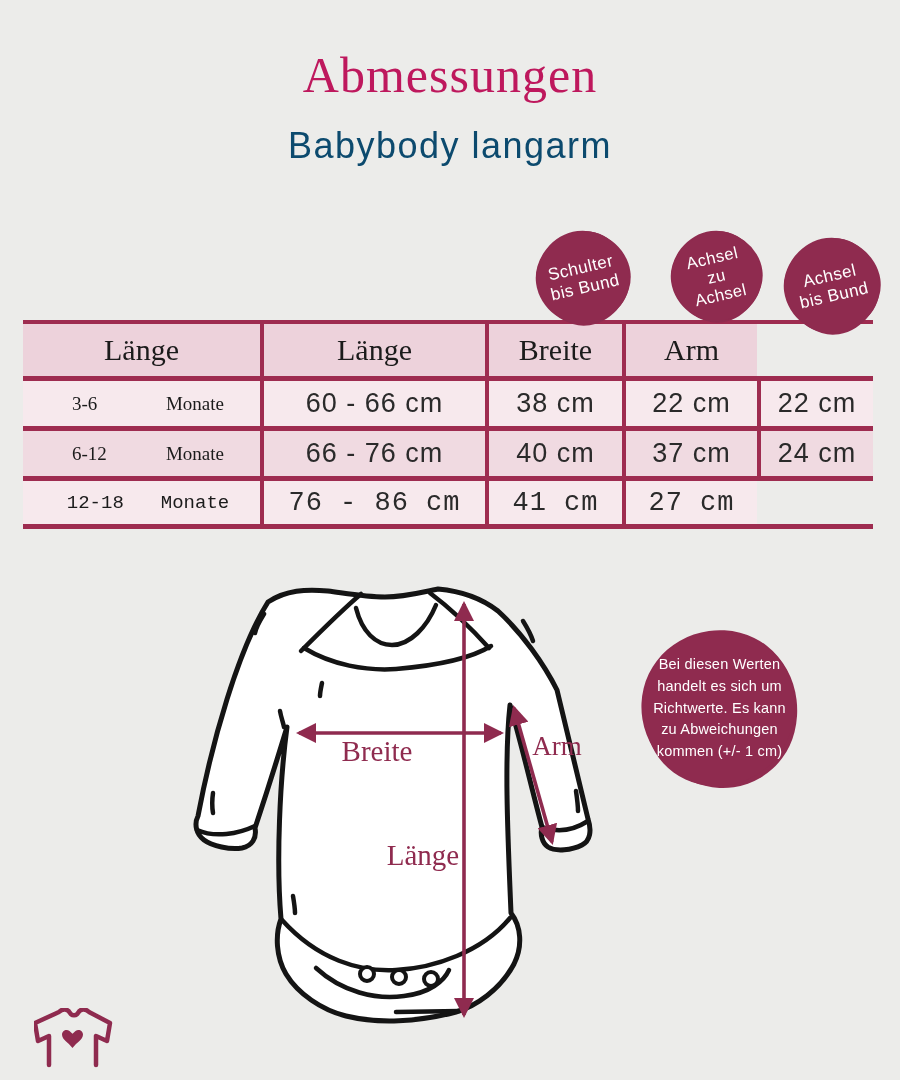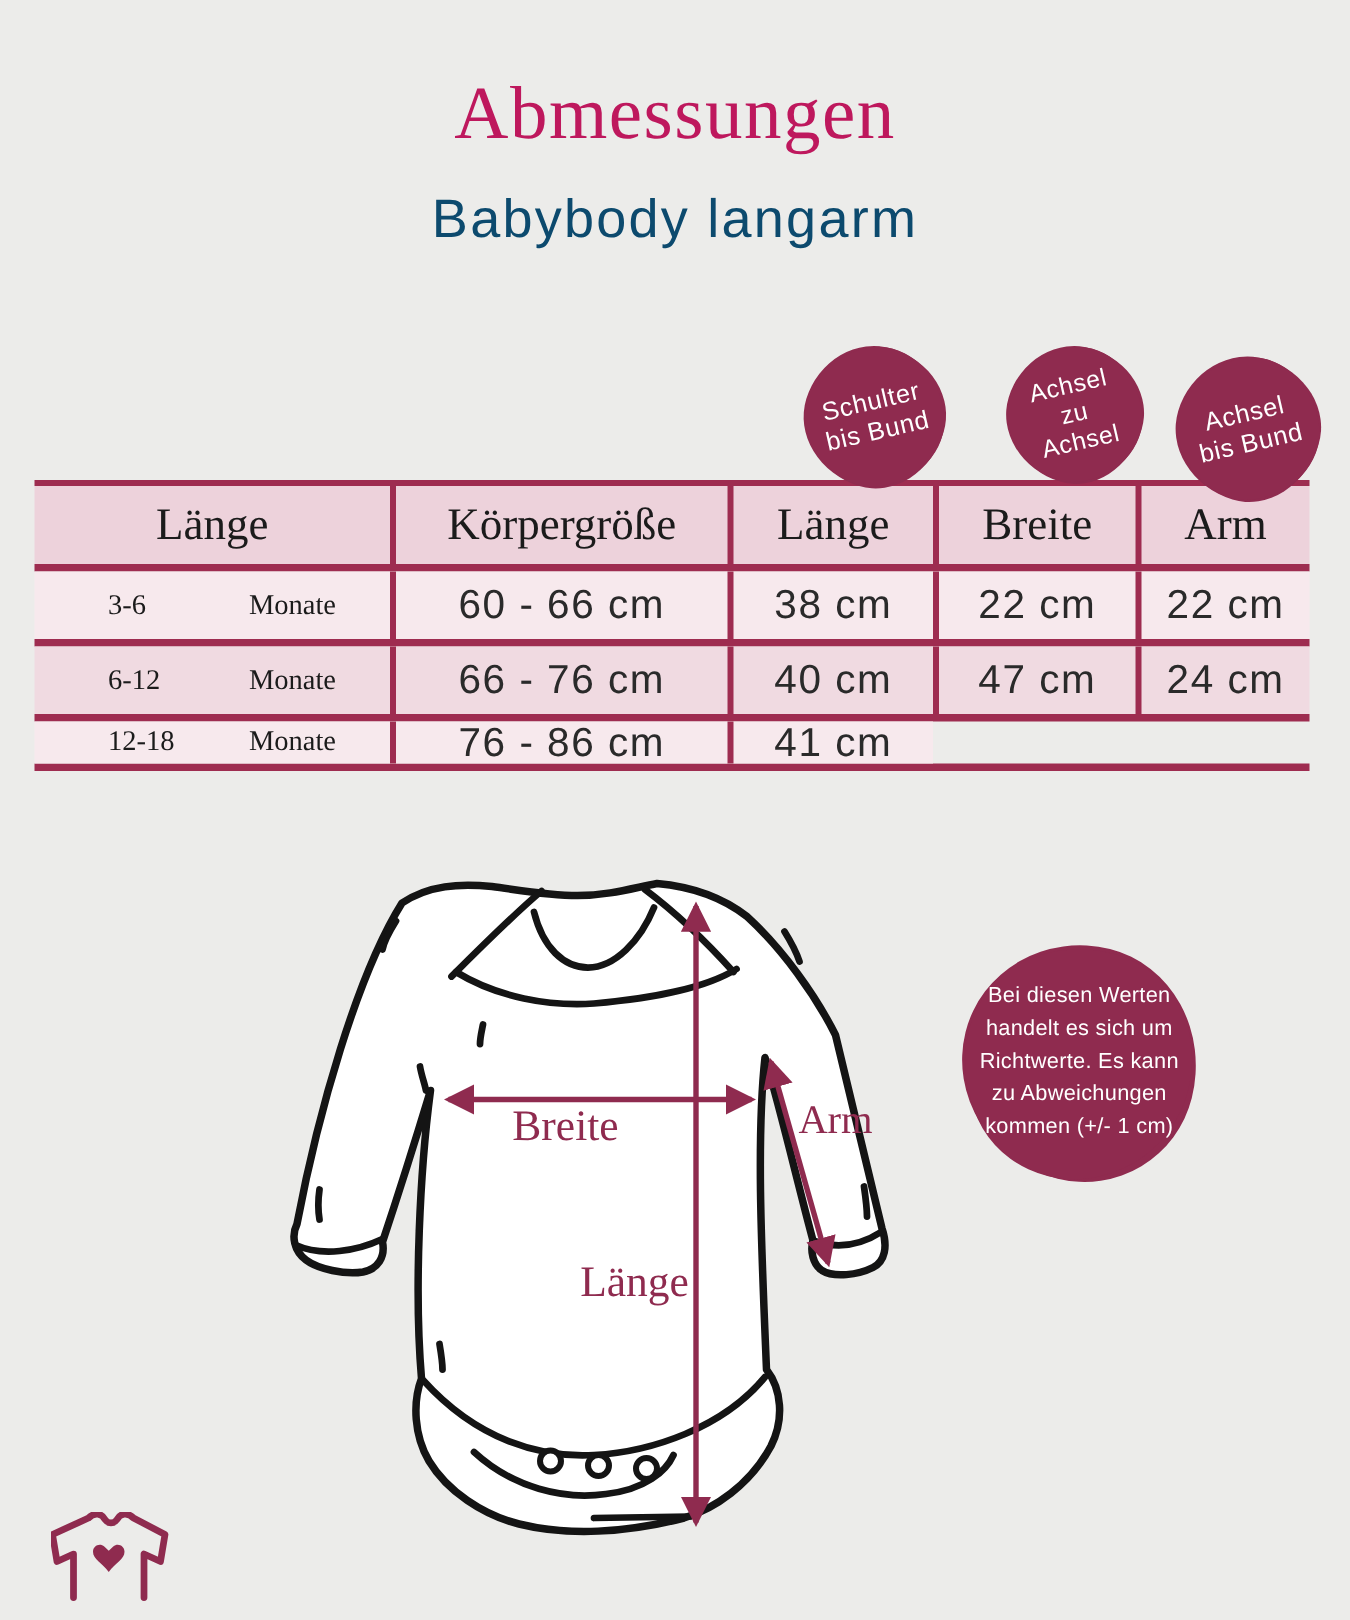--- a/index.html
+++ b/index.html
@@ -57,21 +57,21 @@
   .trow{
     display:grid;grid-template-columns:237px 225px 137px 135px 116px;
     border-bottom:5px solid var(--table-border);
   }
   .trow .cell{display:flex;align-items:center;justify-content:center;}
   .trow .cell + .cell{border-left:4px solid var(--table-border);}
   .trow.thead .cell{height:52px;background:var(--header-bg);
     font-family:"Liberation Serif",serif;font-size:30px;color:#1b1b1b;}
   .trow.r1 .cell{height:45px;background:var(--row-light);}
   .trow.r2 .cell{height:45px;background:var(--row-mid);}
-  .trow.r3 .cell{height:28px;background:var(--row-light);}
+  .trow.r3 .cell{height:43px;background:var(--row-light);font-family:Liberation Mono, monospace;}
   .cell.size{justify-content:center;padding-left:13px;
     font-family:"Liberation Serif",serif;font-size:19px;color:#1b1b1b;}
   .cell.size .range{display:inline-block;min-width:94px;}
   .cell.val{
     font-family:"Liberation Sans",sans-serif;font-weight:300;
     font-size:27px;letter-spacing:1px;color:#2a2a2a;text-align:center;
   }
   
   .bodysuit{position:absolute;left:180px;top:580px;width:420px;height:450px;}
   .bodysuit .outline{fill:#ffffff;stroke:#141414;stroke-width:5;
@@ -132,21 +132,20 @@
   <div class="stamp b3">
     <div class="stamp-text">
       <span>Achsel</span>
       <span>bis Bund</span>
     </div>
   </div>
 
   <div class="size-table">
     <div class="trow thead">
       <div class="cell">Länge</div>
-      <div class="cell">Körpergröße</div>
       <div class="cell">Länge</div>
       <div class="cell">Breite</div>
       <div class="cell">Arm</div>
     </div>
     <div class="trow r1">
       <div class="cell size">
         <span class="range">3-6</span>
         <span>Monate</span>
       </div>
       <div class="cell val">60 - 66 cm</div>
@@ -154,30 +153,31 @@
       <div class="cell val">22 cm</div>
       <div class="cell val">22 cm</div>
     </div>
     <div class="trow r2">
       <div class="cell size">
         <span class="range">6-12</span>
         <span>Monate</span>
       </div>
       <div class="cell val">66 - 76 cm</div>
       <div class="cell val">40 cm</div>
-      <div class="cell val">47 cm</div>
+      <div class="cell val">37 cm</div>
       <div class="cell val">24 cm</div>
     </div>
     <div class="trow r3">
       <div class="cell size">
         <span class="range">12-18</span>
         <span>Monate</span>
       </div>
       <div class="cell val">76 - 86 cm</div>
       <div class="cell val">41 cm</div>
+      <div class="cell val">27 cm</div>
     </div>
   </div>
 
   <svg class="bodysuit" viewBox="0 0 420 450">
     <defs>
       <marker id="ah" viewBox="0 0 10 10" refX="8.5" refY="5" markerWidth="5.6" markerHeight="5.6" orient="auto-start-reverse">
         <path d="M0,0 L10,5 L0,10 z" class="ah"></path>
       </marker>
     </defs>
 

